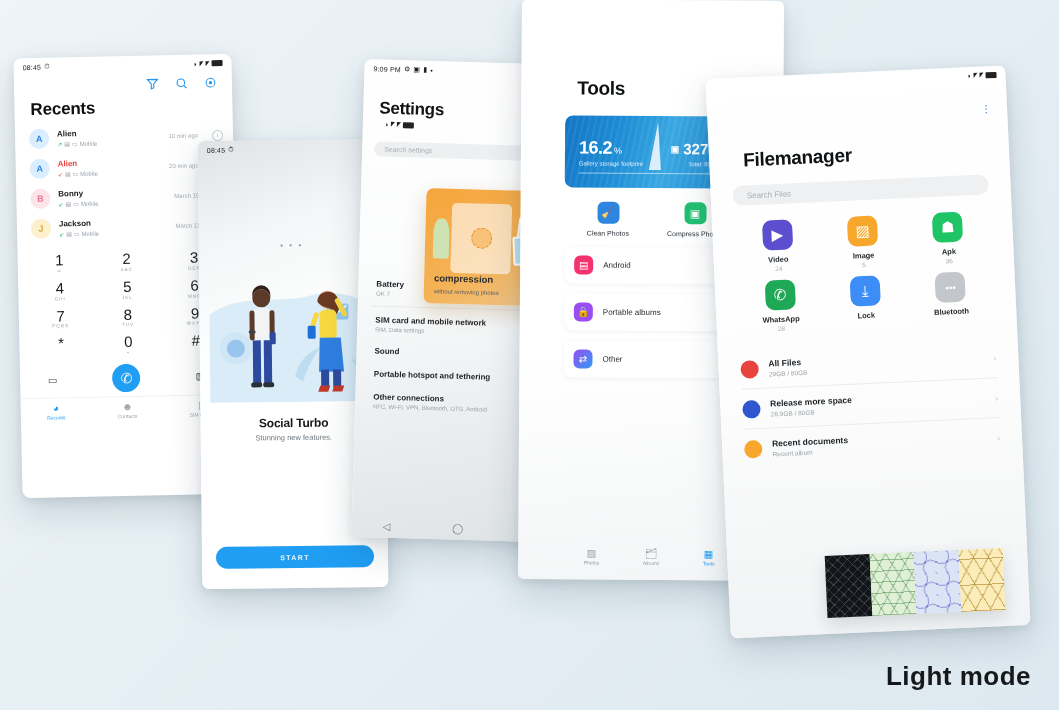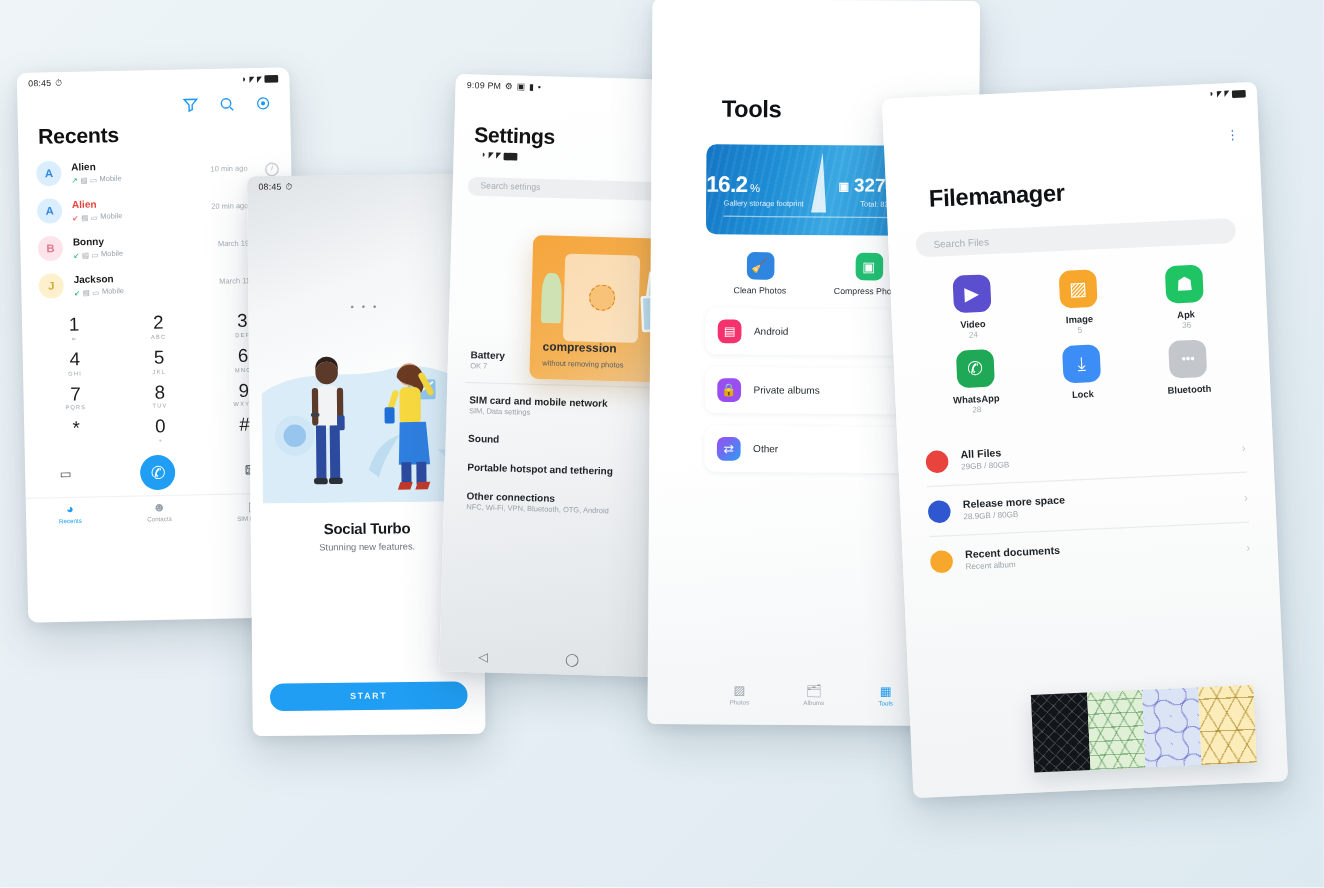--- a/index.html
+++ b/index.html
@@ -108,21 +108,21 @@
     left:520px;top:0px;width:262px;height:580px;border-radius:6px;
     transform:rotate(.4deg);
     background:linear-gradient(175deg,#ffffff 0%,#ffffff 60%,#f3f5f6 100%);
   }
   .tools-title{font-size:19px;font-weight:700;color:#0e1113;padding:78px 0 0 56px;letter-spacing:-.3px;}
   .storage-card{margin:16px 44px 0 44px;height:72px;border-radius:8px;overflow:hidden;position:relative;
     background:linear-gradient(105deg,#1375c4 0%,#1e8ed6 32%,#3aa8e2 58%,#1b86cf 100%);}
   .sea{position:absolute;inset:0;opacity:.45;background:
      repeating-linear-gradient(102deg, rgba(255,255,255,.14) 0 2px, rgba(255,255,255,0) 2px 6px);}
   .sail{position:absolute;left:48%;top:6px;width:0;height:0;border-left:9px solid transparent;border-right:3px solid transparent;border-bottom:48px solid rgba(255,255,255,.82);}
-  .pct{position:absolute;left:0;top:22px;color:#fff;font-size:18px;font-weight:700;letter-spacing:-.5px;}
+  .pct{position:absolute;left:14px;top:22px;color:#fff;font-size:18px;font-weight:700;letter-spacing:-.5px;}
   .pct small{font-size:9px;font-weight:400;margin-left:2px;}
   .pct-lbl{position:absolute;left:14px;top:45px;color:rgba(255,255,255,.85);font-size:6px;}
   .cnt{position:absolute;right:14px;top:24px;color:#fff;font-size:15px;font-weight:700;display:flex;align-items:center;gap:4px;}
   .cnt-ico{font-size:9px;}
   .cnt-lbl{position:absolute;right:14px;top:45px;color:rgba(255,255,255,.85);font-size:6px;}
   .bar{position:absolute;left:14px;right:14px;bottom:14px;height:1.5px;background:rgba(255,255,255,.55);}
   .quick{display:flex;justify-content:space-around;margin:14px 44px 0 44px;}
   .quick-item{text-align:center;width:76px;}
   .qi{width:22px;height:22px;border-radius:6px;margin:0 auto;display:flex;align-items:center;justify-content:center;color:#fff;font-size:11px;}
   .quick-lbl{font-size:7px;color:#2b3136;margin-top:6px;}
@@ -459,21 +459,21 @@
       </div>
     </div>
 
     <div class="tool-row">
       <div class="ti" style="background:#f4326e;">▤</div>
       <div class="tool-lbl">Android</div>
       <div class="chev">›</div>
     </div>
     <div class="tool-row">
       <div class="ti" style="background:#9a4df0;">🔒</div>
-      <div class="tool-lbl">Private albums</div>
+      <div class="tool-lbl">Portable albums</div>
       <div class="chev">›</div>
     </div>
     <div class="tool-row">
       <div class="ti" style="background:linear-gradient(135deg,#9a4df0,#2f9bf5);">⇄</div>
       <div class="tool-lbl">Other</div>
       <div class="chev">›</div>
     </div>
 
     <div class="tools-nav">
       <div class="nav-item"><span class="nav-glyph">▨</span><span>Photos</span></div>
@@ -559,13 +559,14 @@
     </div>
   </div>
 
   <div class="swatches">
     <div class="sw sw1"></div>
     <div class="sw sw2"></div>
     <div class="sw sw3"></div>
     <div class="sw sw4"></div>
   </div>
 
+  <div class="mode-label">Light mode</div>
 </div>
 
 </body></html>

